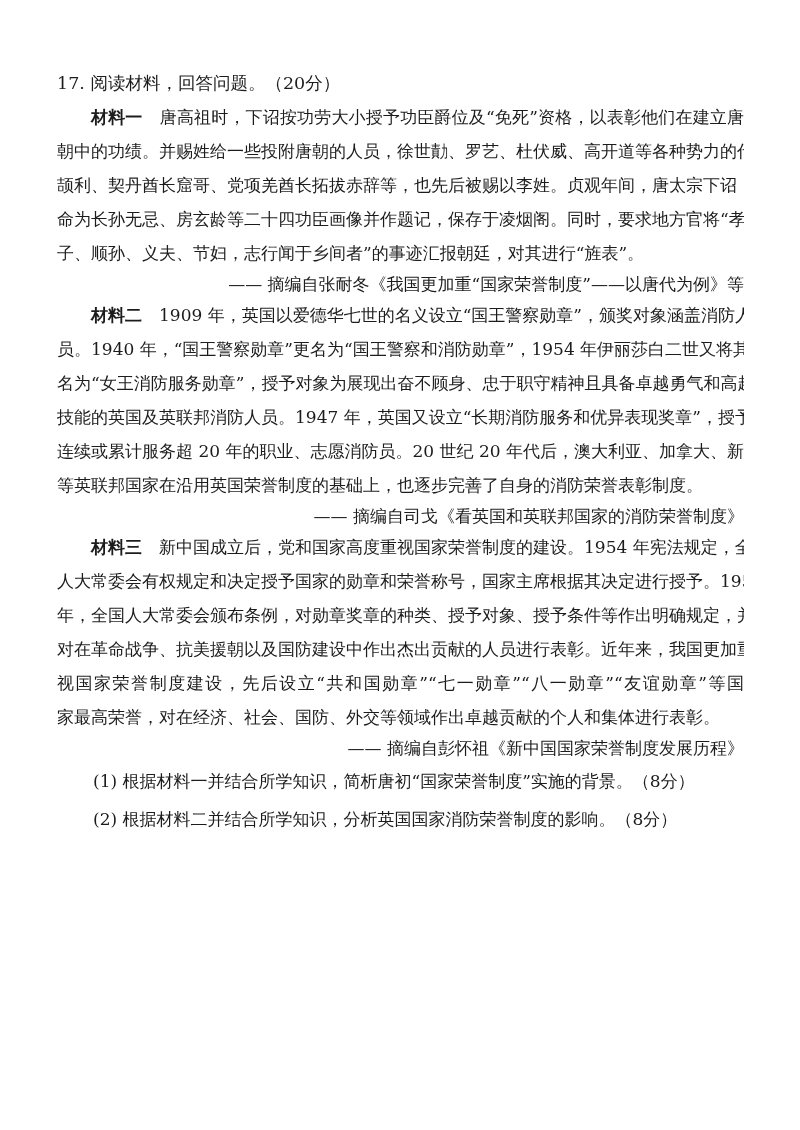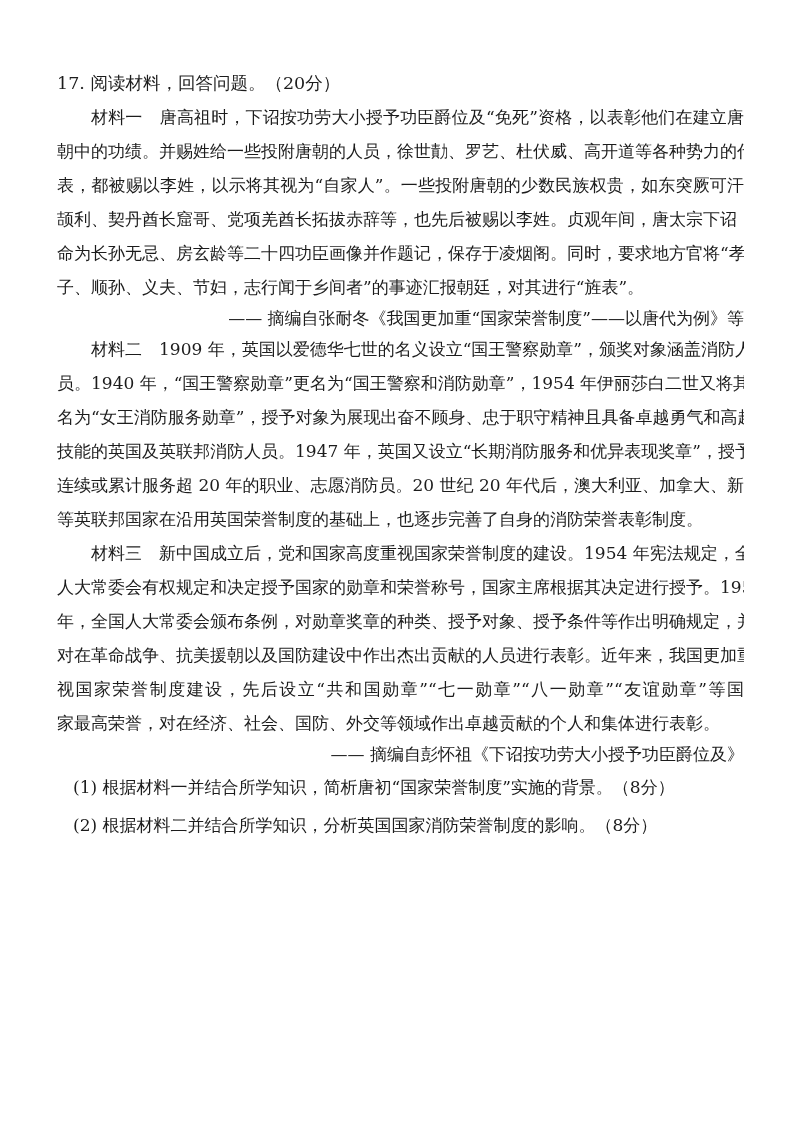--- a/index.html
+++ b/index.html
@@ -32,29 +32,29 @@
     text-align: justify;
     text-align-last: justify;
   }
   .left { text-align: left; }
   .right { text-align: right; }
   .indent { text-indent: 34px; }
   .heading {
     font-size: 17.5px;
   }
   .mlabel {
-    font-weight: normal;
+    font-weight: bold;
     margin-top: 30px;
   }
   .attribution {
     line-height: 28px;
   }
   .question {
     line-height: 38px;
-    margin-left: 16px;
+    margin-left: 36px;
   }
   .footer {
     position: absolute;
     top: 1066px;
     left: 0;
     width: 100%;
     text-align: center;
     font-size: 16px;
     line-height: 34px;
     color: #0f172a;
@@ -63,40 +63,40 @@
 </head>
 <body>
 
 <div class="page">
   <div class="content">
 
     <div class="line left heading">17. 阅读材料，回答问题。（20分）</div>
 
     <div class="line fill indent"><span class="mlabel">材料一</span><span>　唐高祖时，下诏按功劳大小授予功臣爵位及“免死”资格，以表彰他们在建立唐</span></div>
     <div class="line fill">朝中的功绩。并赐姓给一些投附唐朝的人员，徐世勣、罗艺、杜伏威、高开道等各种势力的代</div>
-    <div class="line fill">表，都被赐以李姓，以示将其视为“自家人”。一些投附唐朝的少数民族权贵，如东突厥可汗</div>
     <div class="line fill">颉利、契丹酋长窟哥、党项羌酋长拓拔赤辞等，也先后被赐以李姓。贞观年间，唐太宗下诏，</div>
     <div class="line fill">命为长孙无忌、房玄龄等二十四功臣画像并作题记，保存于凌烟阁。同时，要求地方官将“孝</div>
     <div class="line left">子、顺孙、义夫、节妇，志行闻于乡间者”的事迹汇报朝廷，对其进行“旌表”。</div>
     <div class="line right attribution">—— 摘编自张耐冬《我国更加重“国家荣誉制度”——以唐代为例》等</div>
 
     <div class="line fill indent"><span class="mlabel">材料二</span><span>　1909 年，英国以爱德华七世的名义设立“国王警察勋章”，颁奖对象涵盖消防人</span></div>
     <div class="line fill">员。1940 年，“国王警察勋章”更名为“国王警察和消防勋章”，1954 年伊丽莎白二世又将其改</div>
     <div class="line fill">名为“女王消防服务勋章”，授予对象为展现出奋不顾身、忠于职守精神且具备卓越勇气和高超</div>
     <div class="line fill">技能的英国及英联邦消防人员。1947 年，英国又设立“长期消防服务和优异表现奖章”，授予</div>
     <div class="line fill">连续或累计服务超 20 年的职业、志愿消防员。20 世纪 20 年代后，澳大利亚、加拿大、新西兰</div>
     <div class="line left">等英联邦国家在沿用英国荣誉制度的基础上，也逐步完善了自身的消防荣誉表彰制度。</div>
+    <div class="line right attribution">—— 摘编自司戈《看英国和英联邦国家的消防荣誉制度》</div>
 
     <div class="line fill indent"><span class="mlabel">材料三</span><span>　新中国成立后，党和国家高度重视国家荣誉制度的建设。1954 年宪法规定，全国</span></div>
     <div class="line fill">人大常委会有权规定和决定授予国家的勋章和荣誉称号，国家主席根据其决定进行授予。1955</div>
     <div class="line fill">年，全国人大常委会颁布条例，对勋章奖章的种类、授予对象、授予条件等作出明确规定，并</div>
     <div class="line fill">对在革命战争、抗美援朝以及国防建设中作出杰出贡献的人员进行表彰。近年来，我国更加重</div>
     <div class="line fill">视国家荣誉制度建设，先后设立“共和国勋章”“七一勋章”“八一勋章”“友谊勋章”等国</div>
     <div class="line left">家最高荣誉，对在经济、社会、国防、外交等领域作出卓越贡献的个人和集体进行表彰。</div>
-    <div class="line right attribution">—— 摘编自彭怀祖《下诏按功劳大小授予功臣爵位及》</div>
+    <div class="line right attribution">—— 摘编自彭怀祖《新中国国家荣誉制度发展历程》</div>
 
     <div class="line left question">(1) 根据材料一并结合所学知识，简析唐初“国家荣誉制度”实施的背景。（8分）</div>
     <div class="line left question">(2) 根据材料二并结合所学知识，分析英国国家消防荣誉制度的影响。（8分）</div>
 
   </div>
 
   <div class="footer">第5页，共6页</div>
 </div>
 
 </body></html>

